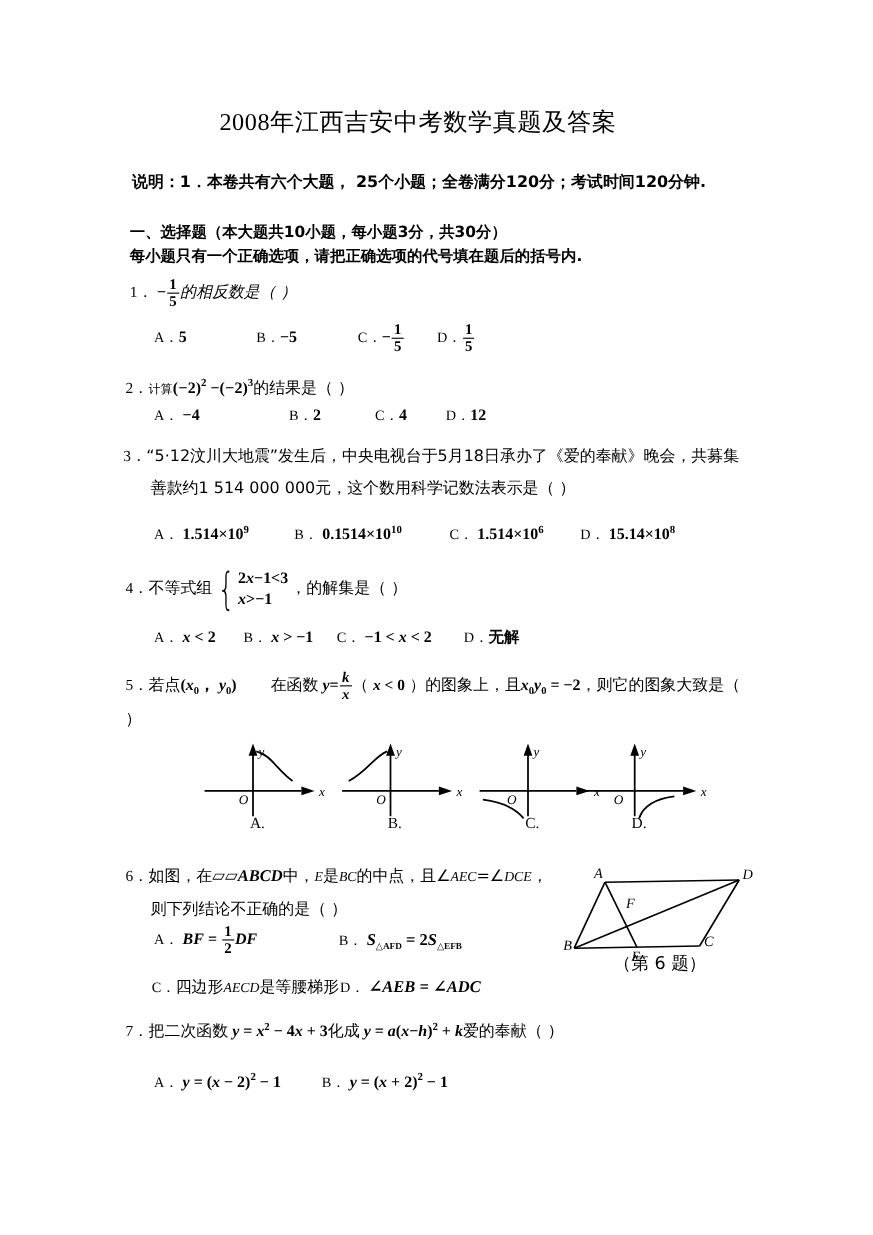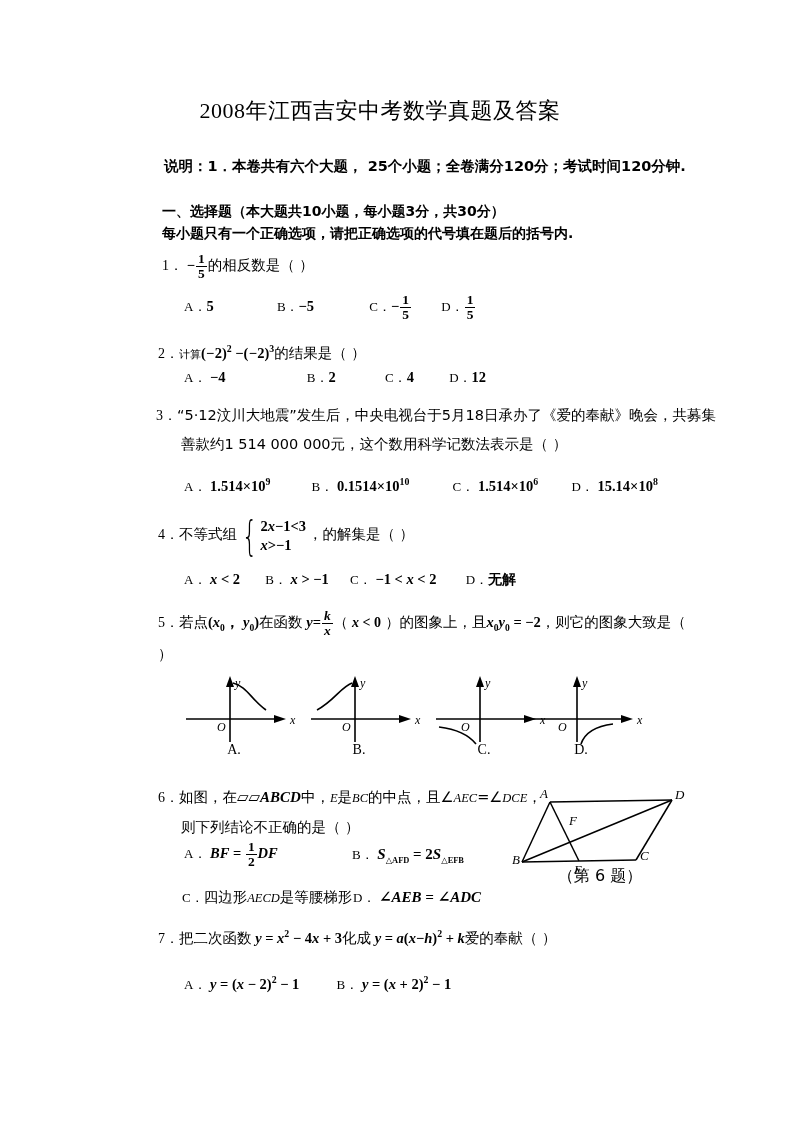--- a/index.html
+++ b/index.html
@@ -33,21 +33,20 @@
     letter-spacing: 0.5px;
     font-family: "Liberation Serif", "DejaVu Serif", serif;
   }
 
   
   .blk {
     position: absolute;
     font-size: 14.5px;
     line-height: 23px;
     white-space: nowrap;
-    margin-left: 44px;
   }
   .cn { font-family: "DejaVu Sans", "Liberation Sans", sans-serif; }
   .bold { font-weight: bold; }
   .num-lbl {
     font-family: "Liberation Serif", "DejaVu Serif", serif;
     font-size: 14px;
   }
   .opt-lbl {
     font-family: "Liberation Serif", "DejaVu Serif", serif;
     font-size: 13px;
@@ -135,21 +134,21 @@
 
   <div class="doc-title">2008年江西吉安中考数学真题及答案</div>
 
   <div class="blk cn bold" style="left:120px; top:155px; font-size:14.5px;">说明：1．本卷共有六个大题， 25个小题；全卷满分120分；考试时间120分钟.</div>
 
   <div class="blk cn bold" style="left:118px; top:200px; font-size:14px;">一、选择题（本大题共10小题，每小题3分，共30分）</div>
   <div class="blk cn bold" style="left:118px; top:222px; font-size:14px;">每小题只有一个正确选项，请把正确选项的代号填在题后的括号内.</div>
 
   <div class="blk" style="left:118px; top:252px;">
     <span class="num-lbl">1．</span>
-    <span class="mb">−</span><span class="frac"><span class="nu">1</span><span class="de">5</span></span><span class="cn" style="font-size:14.5px;">的相反数是（    ）</span>
+    <span class="mb">−</span><span class="frac"><span class="nu">1</span><span class="de">5</span></span><span class="cn" style="font-size:14.5px;font-style:italic;">的相反数是（    ）</span>
   </div>
 
   <div class="blk" style="left:140px; top:293px;">
     <span class="opt-lbl">A．</span><span class="mb">5</span>
     <span style="display:inline-block;width:56px"></span>
     <span class="opt-lbl">B．</span><span class="mb">−5</span>
     <span style="display:inline-block;width:48px"></span>
     <span class="opt-lbl">C．</span><span class="mb">−</span><span class="frac"><span class="nu">1</span><span class="de">5</span></span>
     <span style="display:inline-block;width:22px"></span>
     <span class="opt-lbl">D．</span><span class="frac"><span class="nu">1</span><span class="de">5</span></span>
@@ -200,21 +199,21 @@
     <span class="opt-lbl">B．</span>
     <span class="mb"><span class="mi">x</span> &gt; −1</span>
     <span style="display:inline-block;width:14px"></span>
     <span class="opt-lbl">C．</span>
     <span class="mb">−1 &lt; <span class="mi">x</span> &lt; 2</span>
     <span style="display:inline-block;width:22px"></span>
     <span class="opt-lbl">D．</span><span class="cn bold" style="font-size:14px;">无解</span>
   </div>
 
   <div class="blk" style="left:114px; top:609px;">
-    <span class="num-lbl">5．</span><span class="cn" style="font-size:14.5px;">若点</span><span class="mb">(<span class="mi">x</span><sub>0</sub>，<span class="mi"> y</span><sub>0</sub>)</span><span class="cn" style="font-size:14.5px;">在函数</span>
+    <span class="num-lbl">5．</span><span class="cn" style="font-size:14.5px;">若点</span><span class="mb">(<span class="mi">x</span><sub>0</sub>，<span class="mi"> y</span><sub>0</sub>)</span><span class="cn" style="font-size:14.5px;padding-left:31px;">在函数</span>
     <span class="mi">y</span><span class="mb">=</span><span class="frac ital"><span class="nu">k</span><span class="de">x</span></span><span class="cn" style="font-size:14px;">（ <span class="mi">x</span><span class="mb"> &lt; 0</span> ）</span><span class="cn" style="font-size:14.5px;">的图象上，且</span><span class="mb"><span class="mi">x</span><sub>0</sub><span class="mi">y</span><sub>0</sub> = −2</span><span class="cn" style="font-size:14.5px;">，则它的图象大致是（</span>
   </div>
   <div class="blk cn" style="left:114px; top:643px; font-size:14.5px;">）</div>
 
   <div class="graphwrap" style="left:178px; top:674px;">
     <svg width="120" height="72" viewBox="0 0 120 72">
       <line x1="8" y1="45" x2="96" y2="45" stroke="#000" stroke-width="1.6"></line>
       <polygon points="96,41 108,45 96,49" fill="#000"></polygon>
       <line x1="52" y1="68" x2="52" y2="12" stroke="#000" stroke-width="1.6"></line>
       <polygon points="48,13 52,2 56,13" fill="#000"></polygon>

